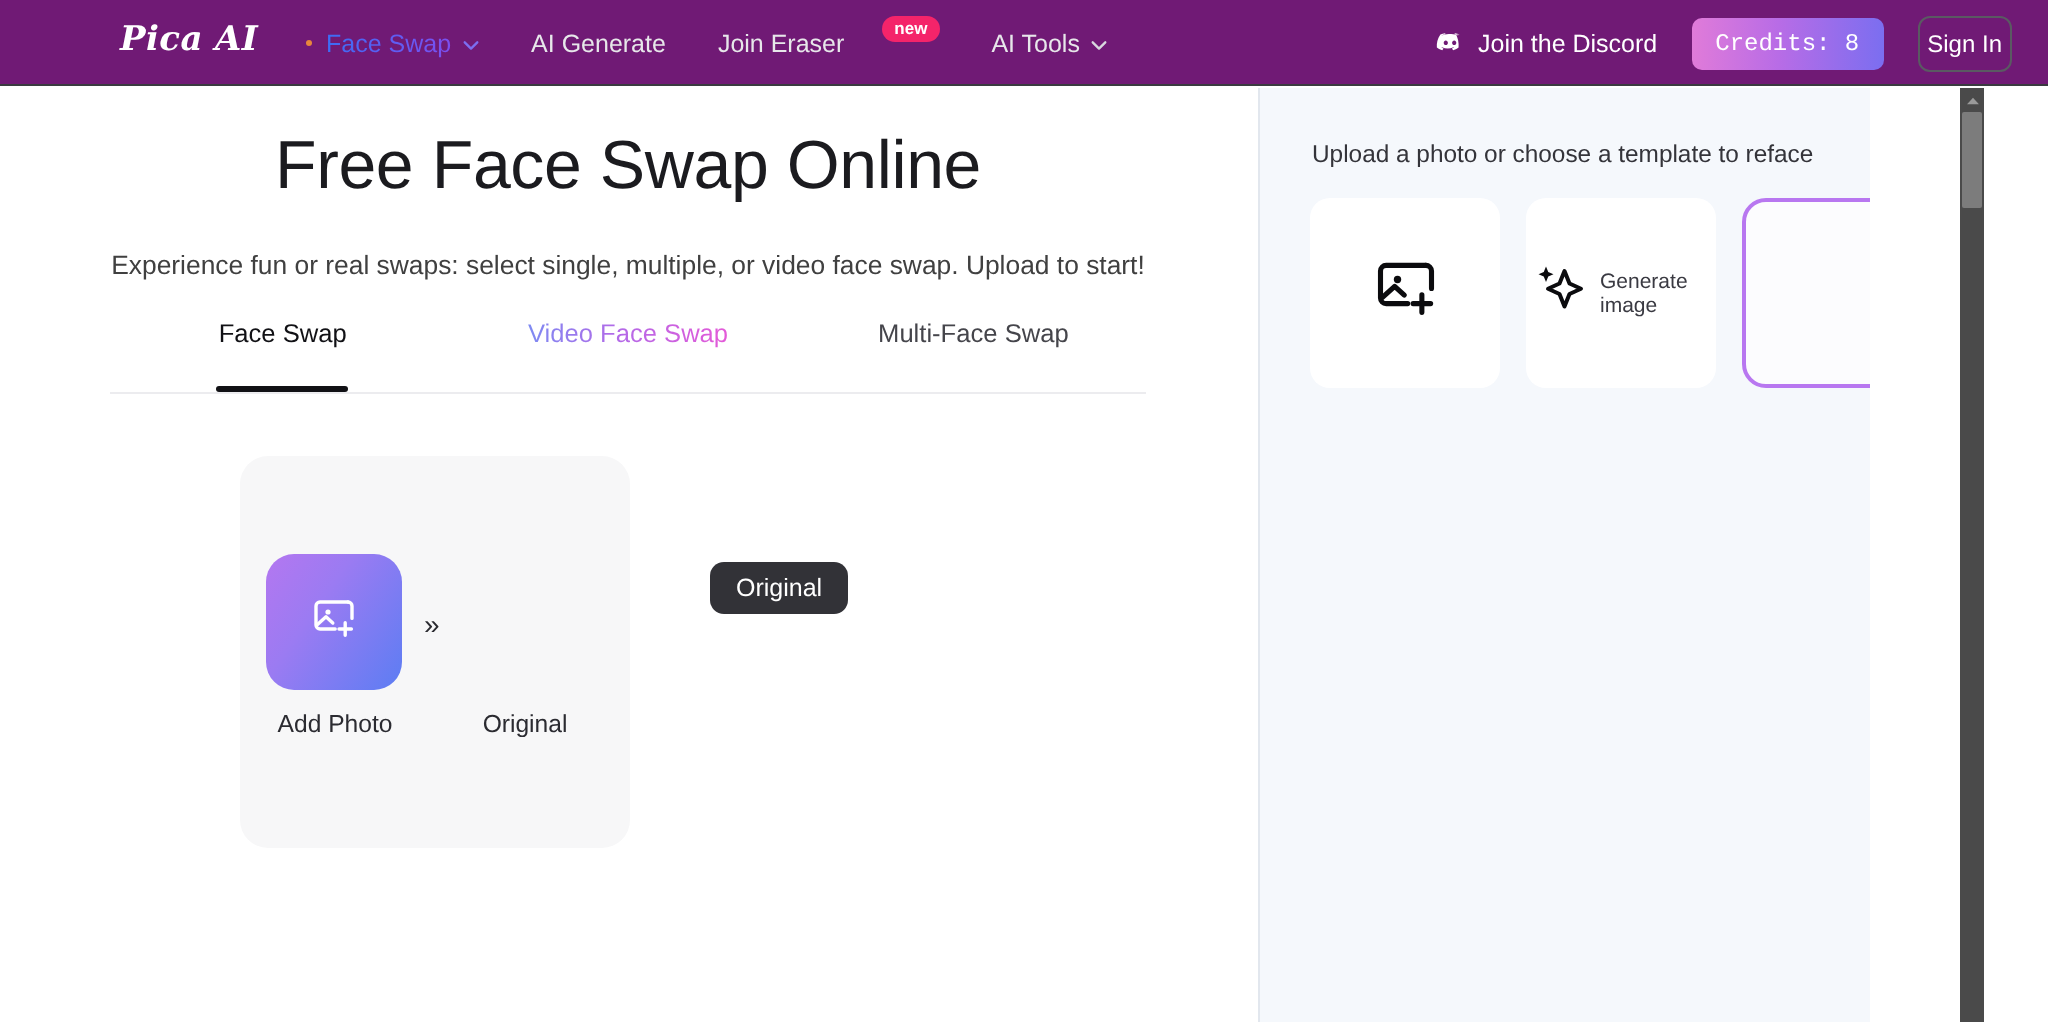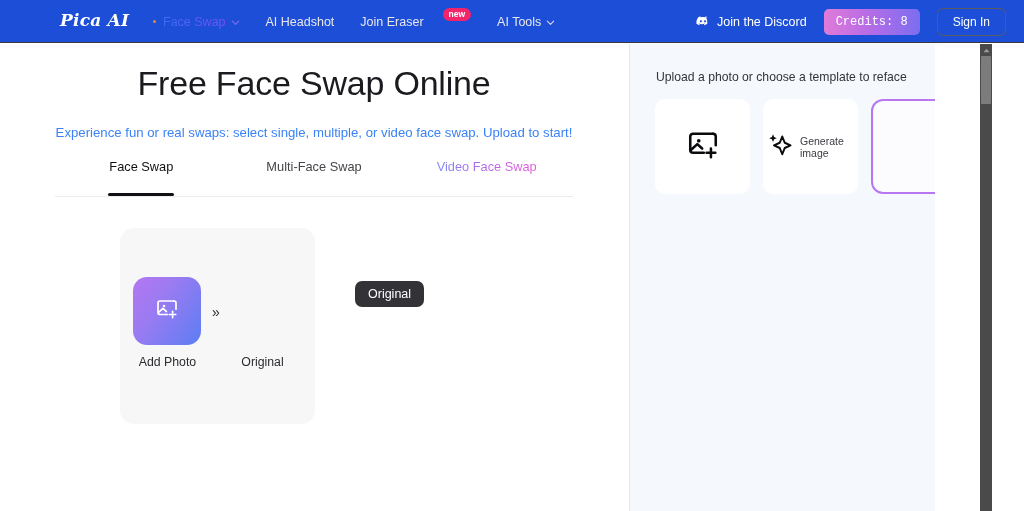--- a/index.html
+++ b/index.html
@@ -7,21 +7,21 @@
     width: 1024px; height: 511px;
     overflow: hidden;
     background: #ffffff;
     font-family: "Liberation Sans", sans-serif;
   }
 
   
   .navbar {
     position: absolute; top: 0; left: 0;
     width: 1024px; height: 43px;
-    background: #1d4ed8;
+    background: #701a75;
     display: flex; align-items: center;
     border-bottom: 1px solid #3a3a40;
   }
   .logo {
     position: absolute; left: 60px; top: 10px;
     color: #ffffff;
     font-family: "DejaVu Serif", serif;
     font-style: italic;
     font-size: 17px;
     font-weight: 700;
@@ -94,21 +94,21 @@
     cursor: pointer;
     white-space: nowrap;
     font-family: Liberation Mono, monospace;
   }
   .signin-btn {
     background: transparent;
     color: #ffffff;
     font-size: 12px;
     border: 1px solid #5a5a62;
     border-radius: 6px;
-    padding: 6px 15px;
+    padding: 6px 4px;
     cursor: pointer;
     white-space: nowrap;
     font-family: inherit;
   }
 
   
   .main {
     position: absolute;
     top: 44px; left: 0;
     width: 628px; height: 413px;
@@ -120,21 +120,21 @@
     text-align: center;
     font-size: 34px;
     font-weight: 400;
     color: #1b1b1f;
     letter-spacing: -0.2px;
   }
   .page-sub {
     position: absolute; top: 81px; left: 0; width: 628px;
     text-align: center;
     font-size: 13.2px;
-    color: #3b82f6;
+    color: #404040;
   }
   .tabs {
     position: absolute; top: 108px; left: 55px;
     width: 518px; height: 45px;
     display: flex;
     border-bottom: 1px solid #ececef;
   }
   .tab {
     flex: 1;
     text-align: center;
@@ -282,21 +282,21 @@
       <span class="nav-dot"></span>
       <span class="nav-gradient-text">Face Swap</span>
       <span class="chev">
         <svg width="9" height="9" viewBox="0 0 10 10">
             <path d="M1.5 3.5 L5 7 L8.5 3.5" stroke="#7c6ef0" stroke-width="1.3" fill="none" stroke-linecap="round" stroke-linejoin="round"></path>
           </svg>
       </span>
     </div>
 
     <div class="nav-item">
-      <span>AI Headshot</span>
+      <span>AI Generate</span>
     </div>
 
     <div class="nav-item">
       <span>Join Eraser</span>
       <span class="badge-new">new</span>
     </div>
 
     <div class="nav-item">
       <span>AI Tools</span>
       <span class="chev">
@@ -323,25 +323,25 @@
 
 <div class="main">
 
   <div class="page-title">Free Face Swap Online</div>
   <div class="page-sub">Experience fun or real swaps: select single, multiple, or video face swap. Upload to start!</div>
 
   <div class="tabs">
     <div class="tab active">
       <span>Face Swap</span>
     </div>
+    <div class="tab gradient">
+      <span>Video Face Swap</span>
+    </div>
     <div class="tab">
       <span>Multi-Face Swap</span>
-    </div>
-    <div class="tab gradient">
-      <span>Video Face Swap</span>
     </div>
   </div>
 
   <div class="swap-card">
     <div class="add-face-tile">
       <span>
         <svg width="24" height="24" viewBox="0 0 24 24" fill="none">
           <path d="M19 4H5a2 2 0 0 0-2 2v9.5a2 2 0 0 0 2 2h7.6" stroke="#ffffff" stroke-width="1.7" stroke-linecap="round"></path>
           <path d="M19 4a2 2 0 0 1 2 2v6.2" stroke="#ffffff" stroke-width="1.7" stroke-linecap="round"></path>
           <circle cx="9" cy="9" r="1.3" fill="#ffffff"></circle>

